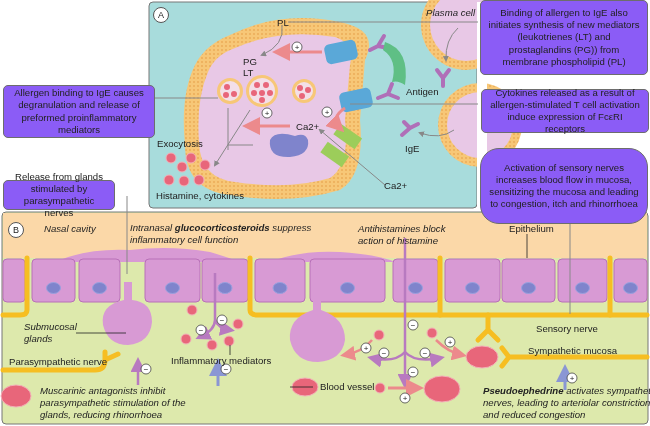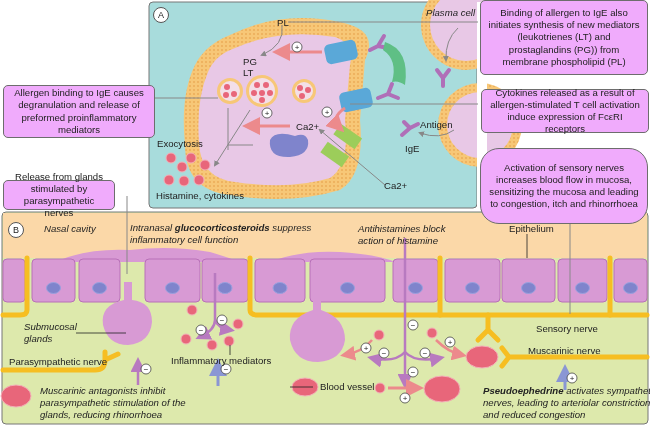--- a/index.html
+++ b/index.html
@@ -1,18 +1,18 @@
 <!DOCTYPE html>
 <html><head>
 <meta charset="utf-8">
 <style>
   html, body { margin:0; padding:0; background:#ffffff; }
   body { width:650px; height:426px; position:relative; overflow:hidden; font-family:"Liberation Sans", sans-serif; }
   #stage { position:absolute; left:0; top:0; width:650px; height:426px; }
-  .callout { position:absolute; background:#f0abfc; border:1px solid #6d6d6d; border-radius:5px; box-sizing:border-box;
+  .callout { position:absolute; background:#8b5cf6; border:1px solid #6d6d6d; border-radius:5px; box-sizing:border-box;
              font-size:9.6px; line-height:12.2px; color:#222; text-align:center; display:flex; align-items:center; justify-content:center; padding:2px 5px; }
   .lbl { position:absolute; font-size:9.6px; line-height:12px; color:#222; white-space:nowrap; }
   .lbl.c { text-align:left;font-style:italic; }
   .lbl b { font-weight:bold; }
   .it { font-style:italic; }
   svg text { font-family:"Liberation Sans", sans-serif; }
 </style>
 </head>
 <body>
 
@@ -235,21 +235,21 @@
         <text x="572" y="381" text-anchor="middle" font-size="8" fill="#222">+</text>
       </g>
   </svg>
 
   
   <div class="lbl" style="left:153px;top:7px;width:14px;height:14px;border:1px solid #555;border-radius:50%;background:#fff;text-align:center;line-height:14px;font-size:9px;">A</div>
   <div class="lbl" style="left:277px;top:17px;">PL</div>
   <div class="lbl" style="left:243px;top:56px;">PG</div>
   <div class="lbl" style="left:243px;top:67px;">LT</div>
   <div class="lbl c it" style="left:426px;top:7px;width:50px;white-space:normal;">Plasma cell</div>
-  <div class="lbl" style="left:420px;top:86px;margin-top:33px;">Antigen</div>
+  <div class="lbl" style="left:406px;top:86px;">Antigen</div>
   <div class="lbl" style="left:296px;top:121px;">Ca2+</div>
   <div class="lbl" style="left:384px;top:180px;">Ca2+</div>
   <div class="lbl" style="left:405px;top:143px;">IgE</div>
   <div class="lbl" style="left:157px;top:138px;">Exocytosis</div>
   <div class="lbl" style="left:156px;top:190px;">Histamine, cytokines</div>
 
   <div class="callout" style="left:480px;top:0;width:168px;height:75px;">Binding of allergen to IgE also initiates synthesis of new mediators (leukotrienes (LT) and prostaglandins (PG)) from membrane phospholipid (PL)</div>
   <div class="callout" style="left:481px;top:89px;width:168px;height:44px;">Cytokines released as a result of allergen-stimulated T cell activation induce expression of FcεRI receptors</div>
   <div class="callout" style="left:3px;top:85px;width:152px;height:53px;">Allergen binding to IgE causes degranulation and release of preformed proinflammatory mediators</div>
   <div class="callout" style="left:3px;top:180px;width:112px;height:30px;">Release from glands stimulated by parasympathetic nerves</div>
@@ -268,21 +268,21 @@
   </div>
   <div class="lbl" style="left:509px;top:223px;">Epithelium</div>
   <div class="lbl" style="left:9px;top:356px;">Parasympathetic nerve</div>
   <div class="lbl c" style="left:24px;top:321px;width:60px;">
     <span>Submucosal</span><br>
     <span>glands</span>
   </div>
   <div class="lbl" style="left:171px;top:355px;">Inflammatory mediators</div>
   <div class="lbl" style="left:320px;top:381px;">Blood vessel</div>
   <div class="lbl" style="left:536px;top:323px;">Sensory nerve</div>
-  <div class="lbl" style="left:528px;top:345px;">Muscarinic nerve</div>
+  <div class="lbl" style="left:528px;top:345px;">Sympathetic mucosa</div>
   <div class="lbl c" style="left:40px;top:385px;width:140px;">
     <span>Muscarinic antagonists inhibit</span><br>
     <span>parasympathetic stimulation of the</span><br>
     <span>glands, reducing rhinorrhoea</span>
   </div>
   <div class="lbl c" style="left:483px;top:385px;width:165px;">
     <b>Pseudoephedrine</b><span> activates sympathetic</span><br>
     <span>nerves, leading to arteriolar constriction</span><br>
     <span>and reduced congestion</span>
   </div>

